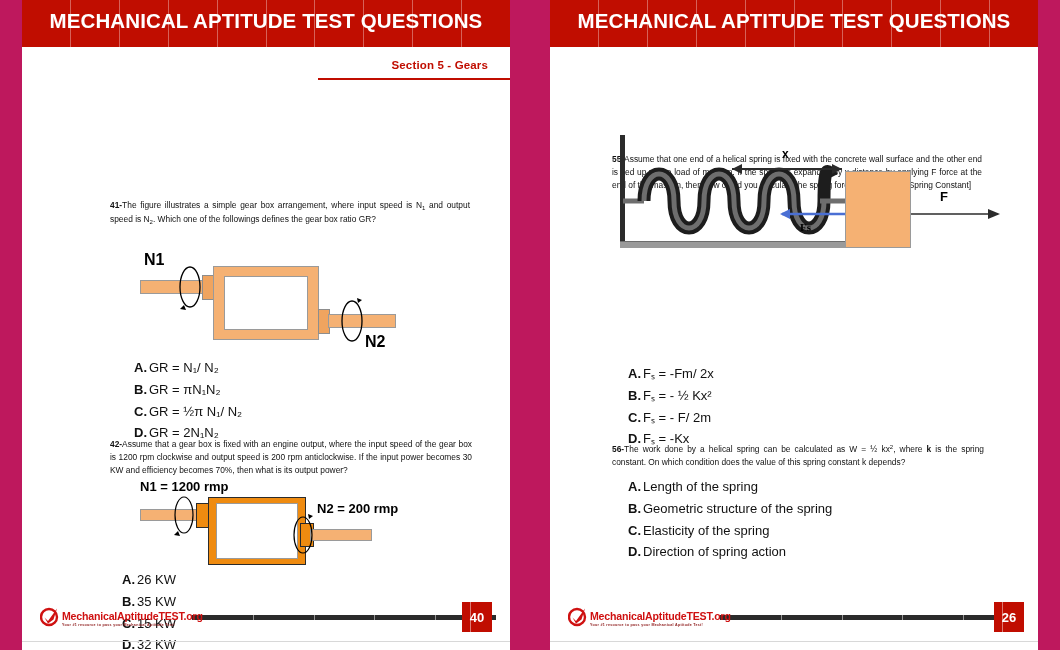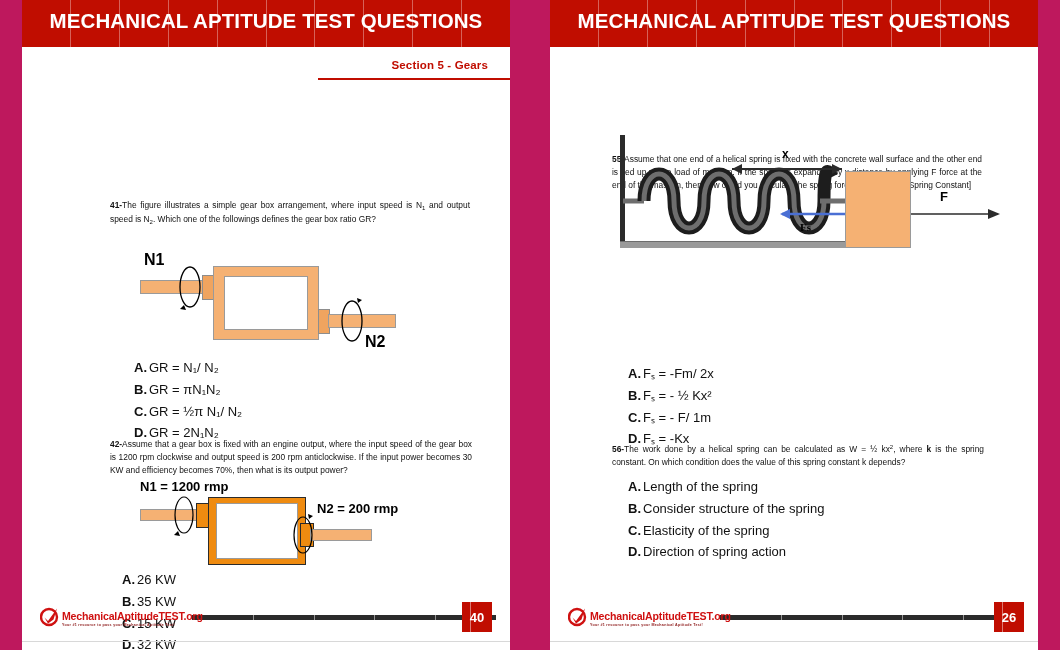--- a/index.html
+++ b/index.html
@@ -418,31 +418,31 @@
         <div class="lbl-x" style="left:172px; top:18px;">x</div>
         <div class="lbl-F" style="left:330px; top:60px;">F</div>
         <div class="lbl-Fs" style="left:190px; top:92px;font-family:Liberation Serif, serif;">Fs</div>
       </div>
 
       <div class="options" style="left:625px; top:316px; position:fixed;"></div>
 
       <div class="options" style="left:78px; top:316px;">
         <div class="row"><span class="lbl">A.</span><span>Fₛ = -Fm/ 2x</span></div>
         <div class="row"><span class="lbl">B.</span><span>Fₛ = - ½ Kx²</span></div>
-        <div class="row"><span class="lbl">C.</span><span>Fₛ = - F/ 1m</span></div>
+        <div class="row"><span class="lbl">C.</span><span>Fₛ = - F/ 2m</span></div>
         <div class="row"><span class="lbl">D.</span><span>Fₛ = -Kx</span></div>
       </div>
 
       <div class="qtext" style="left:62px; top:396px; width:372px;">
         <b>56-</b>The work done by a helical spring can be calculated as W = ½ kx<span class="sup">2</span>, where <b>k</b> is the spring constant. On which condition does the value of this spring constant k depends?
       </div>
 
       <div class="options" style="left:78px; top:429px;">
         <div class="row"><span class="lbl">A.</span><span>Length of the spring</span></div>
-        <div class="row"><span class="lbl">B.</span><span>Consider structure of the spring</span></div>
+        <div class="row"><span class="lbl">B.</span><span>Geometric structure of the spring</span></div>
         <div class="row"><span class="lbl">C.</span><span>Elasticity of the spring</span></div>
         <div class="row"><span class="lbl">D.</span><span>Direction of spring action</span></div>
       </div>
     </div>
 
     <div class="footer">
       <div class="footer-rule">
         <span style="left:20%"></span>
           <span style="left:40%"></span>
         <span style="left:60%"></span>

